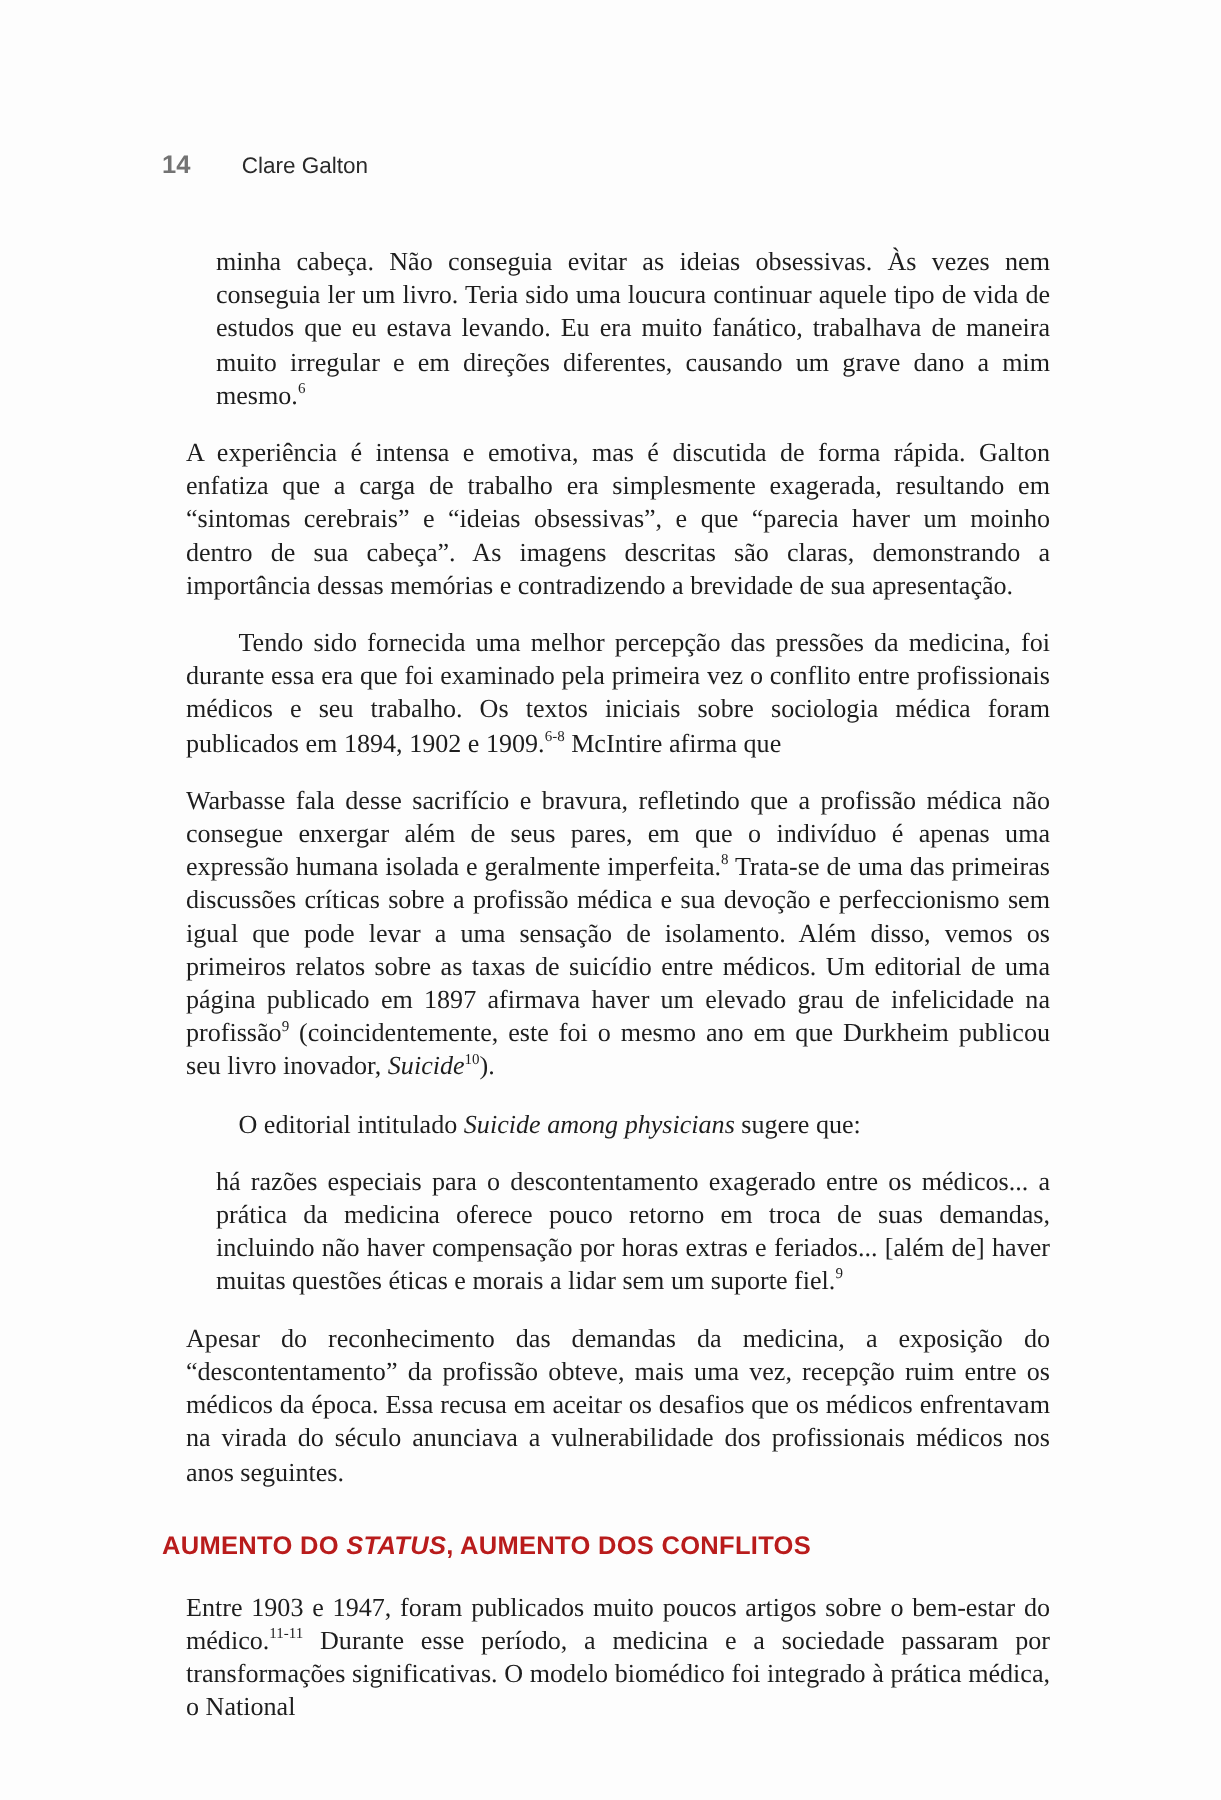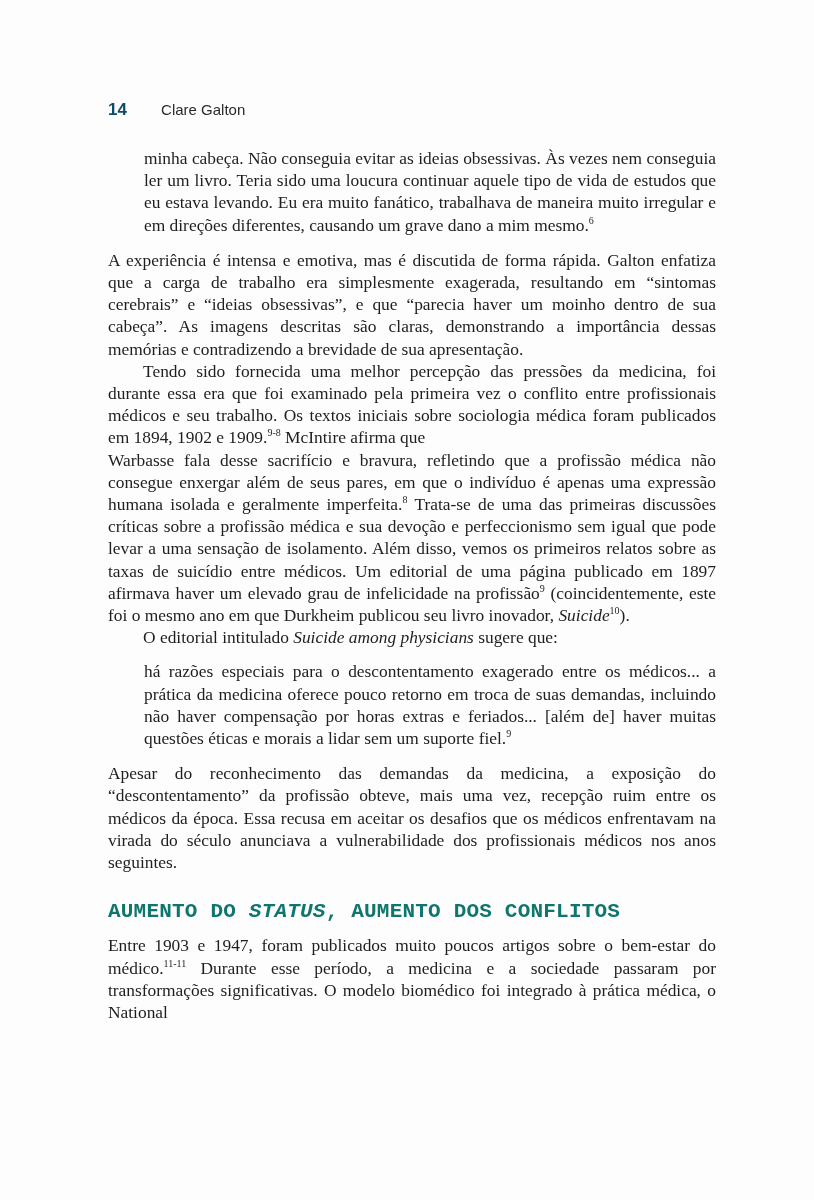--- a/index.html
+++ b/index.html
@@ -26,74 +26,74 @@
       left: 0;
       font-family: "Liberation Sans", sans-serif;
       font-size: 15px;
       color: #2a2a2a;
       white-space: nowrap;
     }
     .running-head .pnum {
       font-weight: bold;
       font-size: 17px;
       margin-right: 30px;
-      color: #0c4a6e;
+      color: #737373;
     }
     .body-text {
       position: absolute;
       top: 147px;
       left: 0;
       width: 608px;
       font-family: "Liberation Serif", serif;
       font-size: 17.4px;
       line-height: 22.2px;
       text-align: justify;
       color: #1e1e1e;
     }
-    p { margin: 0; }
+    p { margin: 16px; }
     .quote {
       margin-left: 36px;
       text-align: justify;
     }
     .indent { text-indent: 35px; }
     .gap-before { margin-top: 12px; }
     .gap-after { margin-bottom: 13px; }
     sup {
       font-size: 10px;
       line-height: 0;
       vertical-align: 7px;
     }
     em { font-style: italic; }
     h2 {
-      font-family: Liberation Mono, monospace;
+      font-family: Liberation Sans, sans-serif;
       font-weight: bold;
-      font-size: 21px;
+      font-size: 17px;
       letter-spacing: 0.2px;
       margin: 26px 0 9px 0;
-      color: #0f766e;
+      color: #b91c1c;
       line-height: 26px;
     }
   </style>
 </head>
 <body>
 
 <div class="page">
 
   <div class="running-head">
     <span class="pnum">14</span>
     <span class="author">Clare Galton</span>
   </div>
 
   <div class="body-text">
 
     <p class="quote gap-after"><span>minha cabeça. Não conseguia evitar as ideias obsessivas. Às vezes nem conseguia ler um livro. Teria sido uma loucura continuar aquele tipo de vida de estudos que eu estava levando. Eu era muito fanático, trabalhava de maneira muito irregular e em direções diferentes, causando um grave dano a mim mesmo.</span><sup>6</sup></p>
 
     <p>A experiência é intensa e emotiva, mas é discutida de forma rápida. Galton enfatiza que a carga de trabalho era simplesmente exagerada, resultando em “sintomas cerebrais” e “ideias obsessivas”, e que “parecia haver um moinho dentro de sua cabeça”. As imagens descritas são claras, demonstrando a importância dessas memórias e contradizendo a brevidade de sua apresentação.</p>
 
-    <p class="indent"><span>Tendo sido fornecida uma melhor percepção das pressões da medicina, foi durante essa era que foi examinado pela primeira vez o conflito entre profissionais médicos e seu trabalho. Os textos iniciais sobre sociologia médica foram publicados em 1894, 1902 e 1909.</span><sup>9-8</sup><span> McIntire afirma que</span></p>
+    <p class="indent"><span>Tendo sido fornecida uma melhor percepção das pressões da medicina, foi durante essa era que foi examinado pela primeira vez o conflito entre profissionais médicos e seu trabalho. Os textos iniciais sobre sociologia médica foram publicados em 1894, 1902 e 1909.</span><sup>6-8</sup><span> McIntire afirma que</span></p>
 
 
     <p><span>Warbasse fala desse sacrifício e bravura, refletindo que a profissão médica não consegue enxergar além de seus pares, em que o indivíduo é apenas uma expressão humana isolada e geralmente imperfeita.</span><sup>8</sup><span> Trata-se de uma das primeiras discussões críticas sobre a profissão médica e sua devoção e perfeccionismo sem igual que pode levar a uma sensação de isolamento. Além disso, vemos os primeiros relatos sobre as taxas de suicídio entre médicos. Um editorial de uma página publicado em 1897 afirmava haver um elevado grau de infelicidade na profissão</span><sup>9</sup><span> (coincidentemente, este foi o mesmo ano em que Durkheim publicou seu livro inovador, </span><em>Suicide</em><sup>10</sup><span>).</span></p>
 
     <p class="indent"><span>O editorial intitulado </span><em>Suicide among physicians</em><span> sugere que:</span></p>
 
     <p class="quote gap-before gap-after"><span>há razões especiais para o descontentamento exagerado entre os médicos... a prática da medicina oferece pouco retorno em troca de suas demandas, incluindo não haver compensação por horas extras e feriados... [além de] haver muitas questões éticas e morais a lidar sem um suporte fiel.</span><sup>9</sup></p>
 
     <p>Apesar do reconhecimento das demandas da medicina, a exposição do “descontentamento” da profissão obteve, mais uma vez, recepção ruim entre os médicos da época. Essa recusa em aceitar os desafios que os médicos enfrentavam na virada do século anunciava a vulnerabilidade dos profissionais médicos nos anos seguintes.</p>
 

